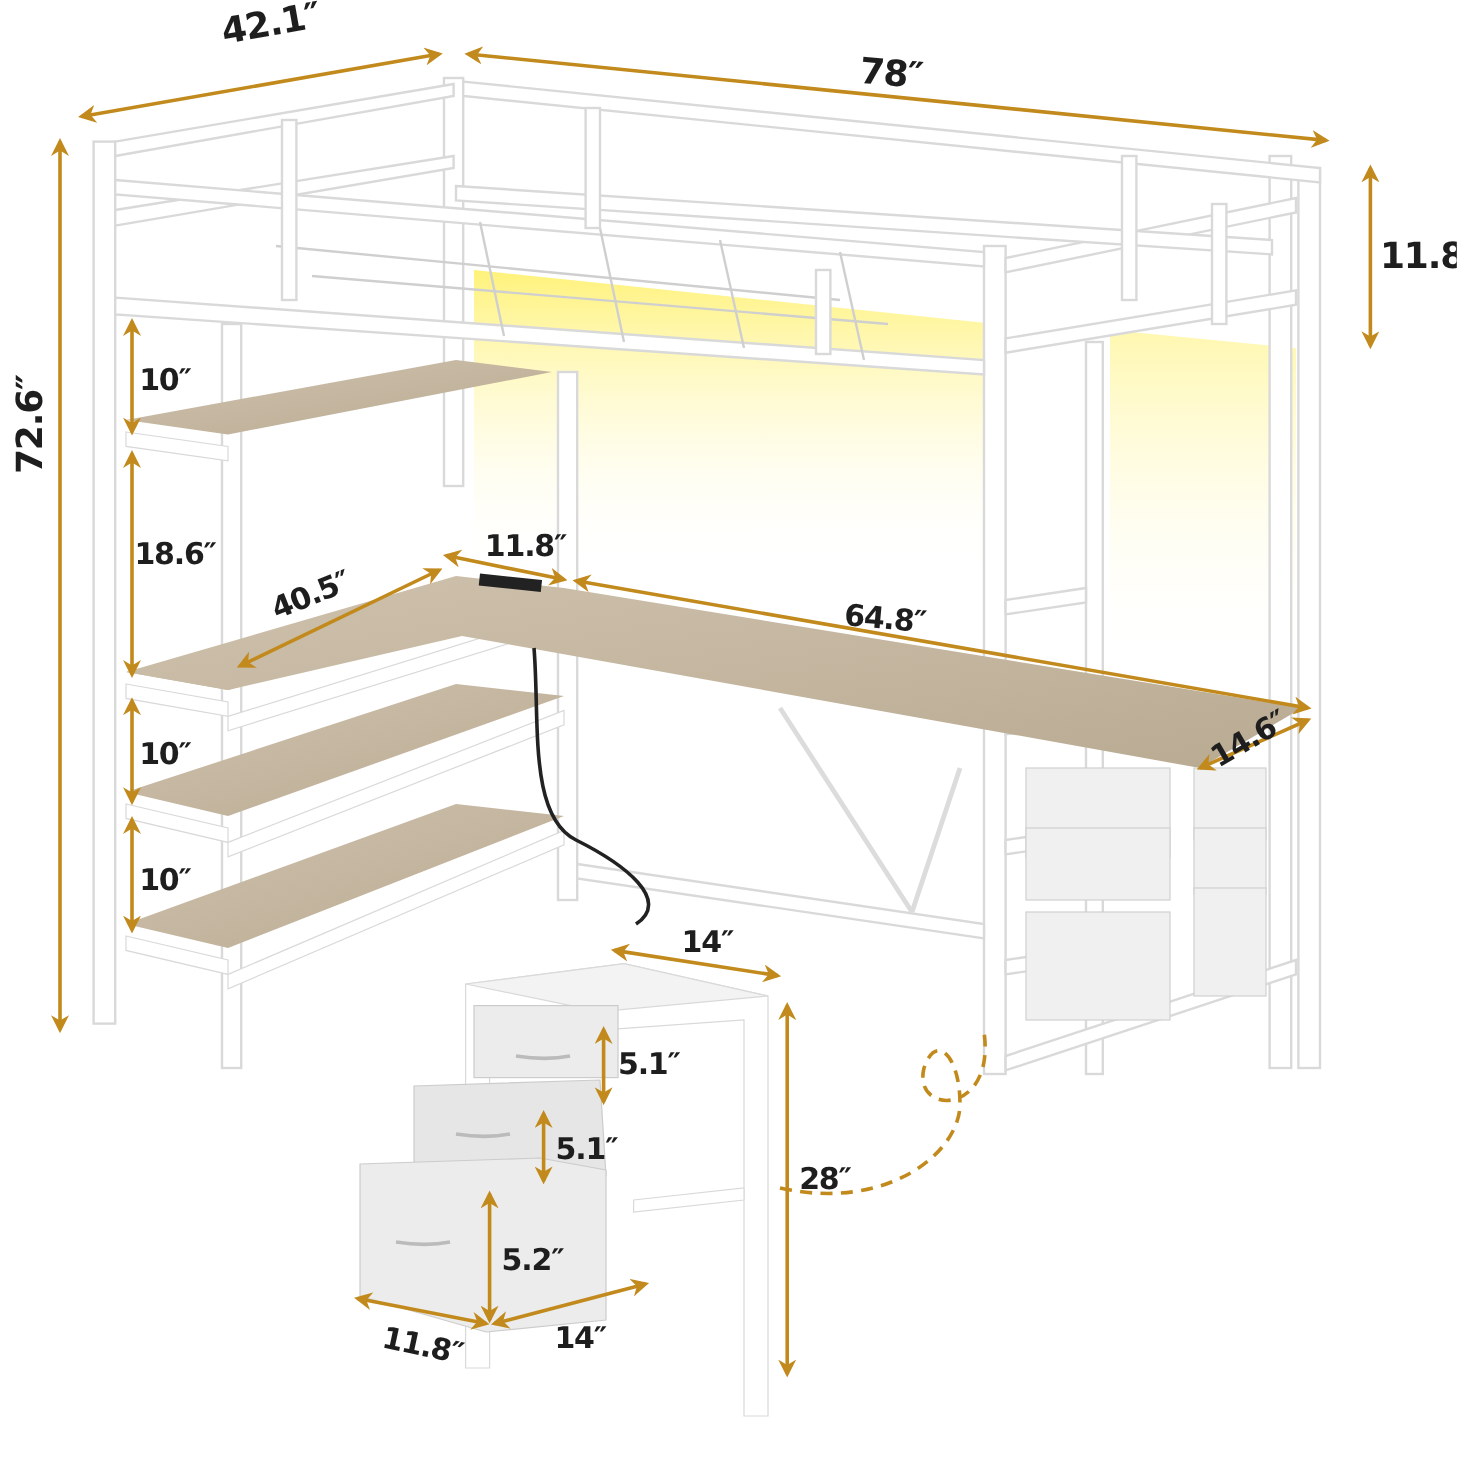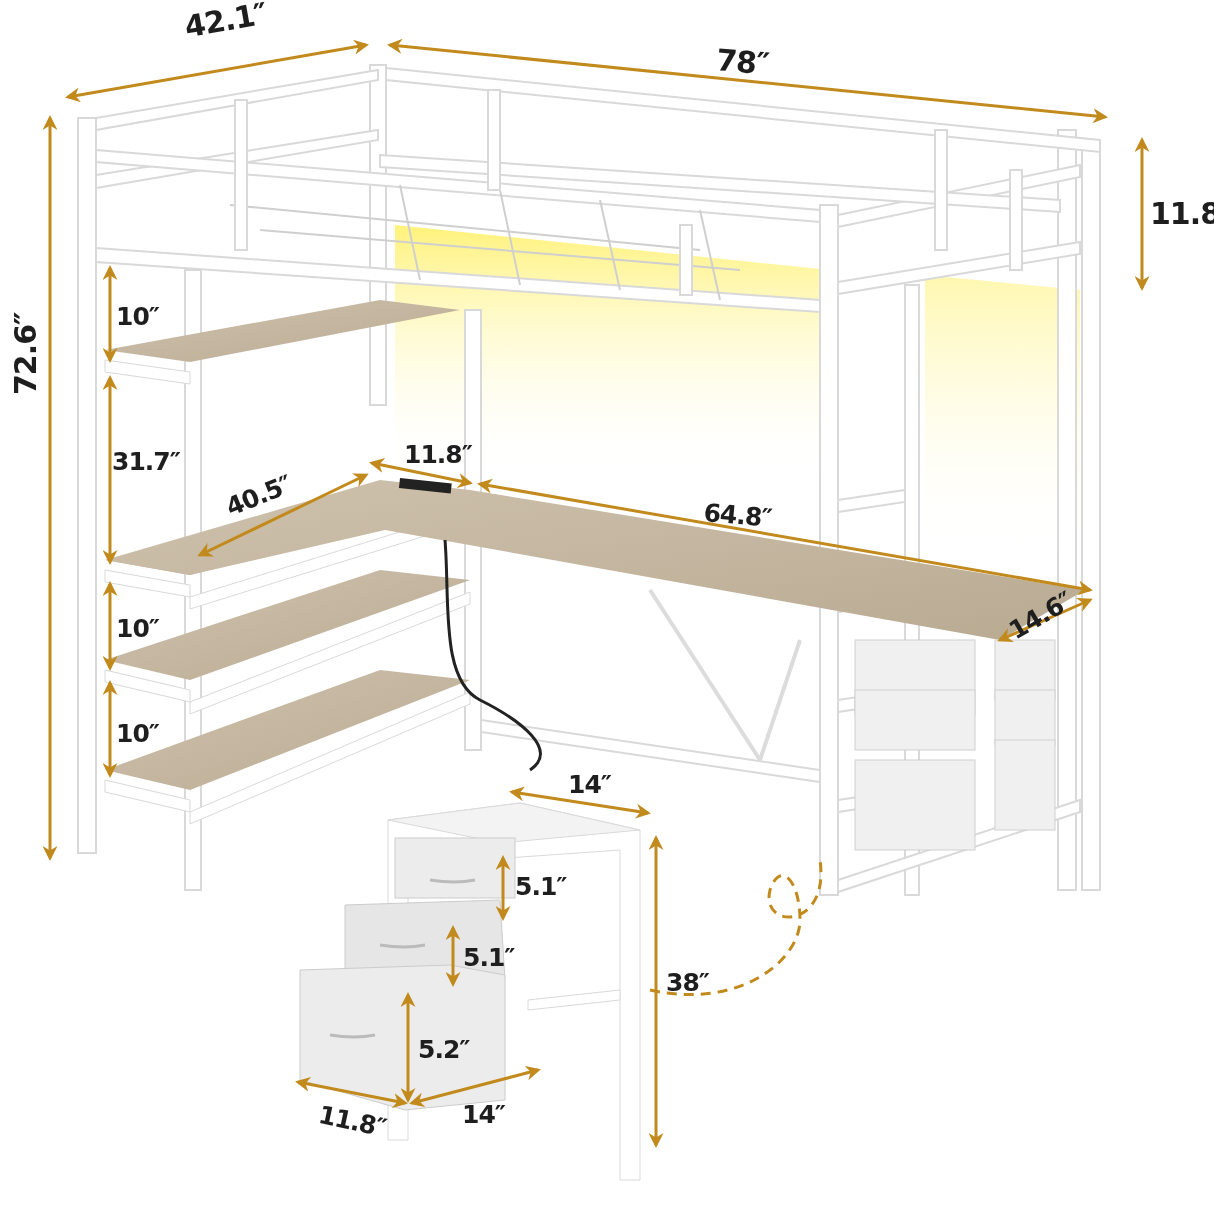--- a/index.html
+++ b/index.html
@@ -146,27 +146,27 @@
       <line x1="412" y1="1103" x2="538" y2="1070"></line>
     </g>
   </svg>
 
   
   <div class="dim-label lg" style="left:182px;top:10px;transform:rotate(-10deg);">42.1″</div>
   <div class="dim-label lg" style="left:718px;top:42px;transform:rotate(5deg);">78″</div>
   <div class="dim-label lg" style="left:1150px;top:196px;">11.8″</div>
   <div class="dim-label lg" style="left:8px;top:395px;transform:rotate(-90deg);">72.6″</div>
   <div class="dim-label md" style="left:116px;top:302px;">10″</div>
-  <div class="dim-label md" style="left:112px;top:447px;">31.7″</div>
+  <div class="dim-label md" style="left:112px;top:447px;">18.6″</div>
   <div class="dim-label md" style="left:116px;top:614px;">10″</div>
   <div class="dim-label md" style="left:116px;top:719px;">10″</div>
   <div class="dim-label md" style="left:222px;top:495px;transform:rotate(-22deg);">40.5″</div>
   <div class="dim-label md" style="left:404px;top:440px;">11.8″</div>
   <div class="dim-label md" style="left:705px;top:498px;transform:rotate(5deg);">64.8″</div>
   <div class="dim-label md" style="left:1004px;top:620px;transform:rotate(-30deg);">14.6″</div>
   <div class="dim-label md" style="left:568px;top:770px;">14″</div>
-  <div class="dim-label md" style="left:666px;top:968px;">38″</div>
+  <div class="dim-label md" style="left:666px;top:968px;">28″</div>
   <div class="dim-label md" style="left:515px;top:872px;">5.1″</div>
   <div class="dim-label md" style="left:463px;top:943px;">5.1″</div>
   <div class="dim-label md" style="left:418px;top:1035px;">5.2″</div>
   <div class="dim-label md" style="left:322px;top:1100px;transform:rotate(12deg);">11.8″</div>
   <div class="dim-label md" style="left:462px;top:1100px;">14″</div>
 </div>
 
 </body></html>

